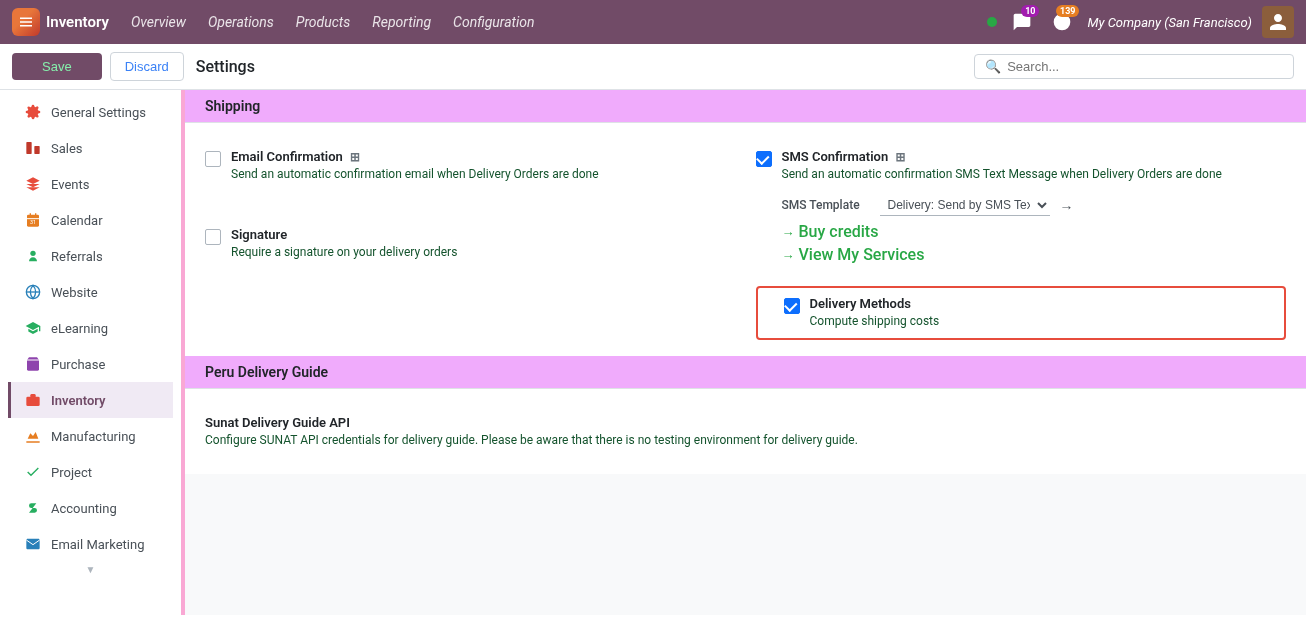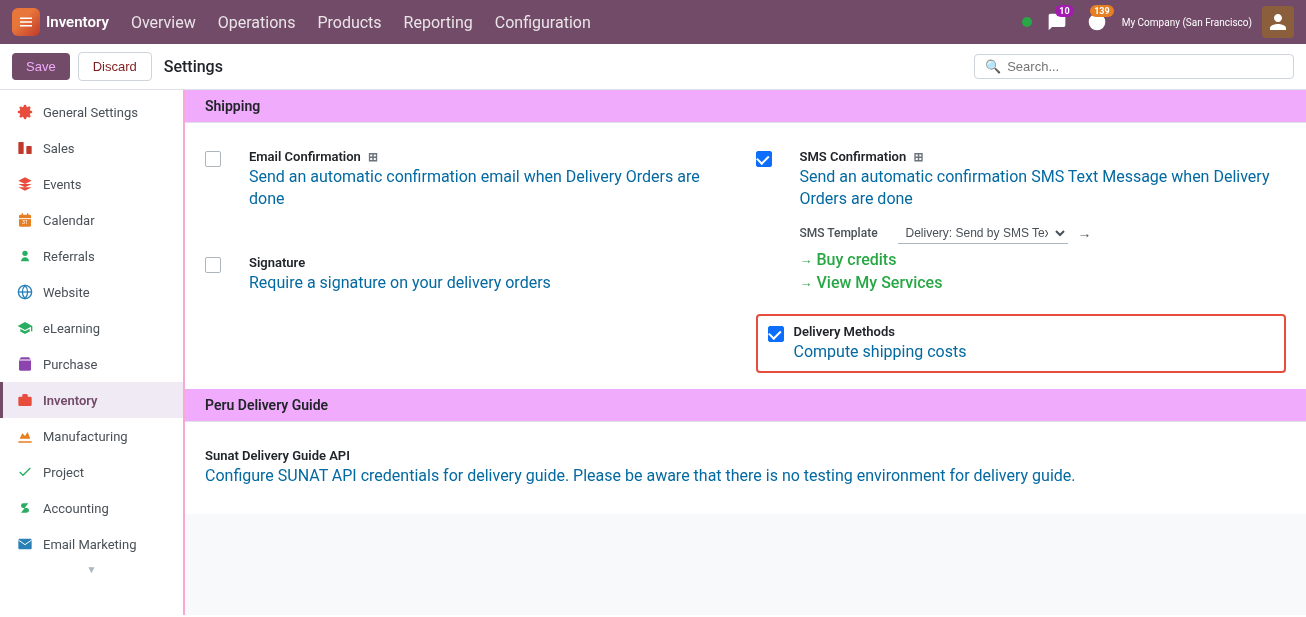--- a/index.html
+++ b/index.html
@@ -27,22 +27,23 @@
       display: flex; align-items: center; justify-content: center;
     }
     .logo-icon svg { width: 18px; height: 18px; }
     .top-nav-title { color: #fff; font-weight: 600; font-size: 15px; }
     .top-nav-links { display: flex; align-items: center; gap: 2px; flex: 1; }
     .top-nav-link {
       color: rgba(255,255,255,0.85);
       padding: 6px 10px;
       border-radius: 4px;
       cursor: pointer;
-      font-size: 16px;
+      font-size: 14px;
       white-space: nowrap;
+      font-style: italic;
     }
     .top-nav-right {
       display: flex;
       align-items: center;
       gap: 10px;
       margin-left: auto;
     }
     .status-dot {
       width: 10px; height: 10px;
       background: #28a745;
@@ -61,21 +62,21 @@
       background: #a21caf;
       color: #fff;
       font-size: 9px;
       font-weight: bold;
       border-radius: 8px;
       padding: 1px 4px;
       min-width: 16px;
       text-align: center;
     }
     .badge-yellow { background: #e67e22; }
-    .company-name { color: #fff; font-size: 10px; cursor: pointer; }
+    .company-name { color: #fff; font-size: 13px; cursor: pointer; font-style: italic; }
     .avatar {
       width: 32px; height: 32px;
       background: #8B5E3C;
       border-radius: 4px;
       display: flex; align-items: center; justify-content: center;
       cursor: pointer;
       overflow: hidden;
     }
     .avatar svg { width: 20px; height: 20px; fill: #fff; }
 
@@ -83,31 +84,31 @@
     .toolbar {
       display: flex;
       align-items: center;
       padding: 8px 12px;
       border-bottom: 1px solid #dee2e6;
       gap: 8px;
       background: #fff;
     }
     .btn-save {
       background: #714B67;
-      color: #f0abfc;
+      color: #86efac;
       border: none;
-      padding: 6px 14px;
+      padding: 6px 30px;
       border-radius: 4px;
       cursor: pointer;
       font-size: 13px;
       font-weight: 500;
     }
     .btn-discard {
       background: #fff;
-      color: #7f1d1d;
+      color: #3b82f6;
       border: 1px solid #ced4da;
       padding: 6px 14px;
       border-radius: 4px;
       cursor: pointer;
       font-size: 13px;
     }
     .toolbar-title {
       font-size: 16px;
       font-weight: 500;
       color: #212529;
@@ -136,24 +137,24 @@
     .main-layout {
       display: flex;
       height: calc(617px - 44px - 48px);
       overflow: hidden;
     }
 
     
     .sidebar {
       width: 185px;
       min-width: 185px;
-      border-right: 2px solid #f9a8d4;
+      border-right: 4px solid #f9a8d4;
       overflow-y: auto;
       background: #fff;
-      padding: 4px 0;
+      padding: 4px 8px;
     }
     .sidebar-item {
       display: flex;
       align-items: center;
       gap: 8px;
       padding: 8px 12px;
       cursor: pointer;
       color: #495057;
       font-size: 13px;
       border-left: 3px solid transparent;
@@ -189,21 +190,21 @@
       border-bottom: 1px solid #dee2e6;
     }
 
     
     .settings-section { padding: 16px 20px; background: #fff; }
     .settings-grid { display: grid; grid-template-columns: 1fr 1fr; gap: 20px; }
 
     .setting-item {
       display: flex;
       align-items: flex-start;
-      gap: 28px;
+      gap: 10px;
       padding: 10px 0;
     }
     .setting-checkbox {
       width: 16px; height: 16px;
       border: 1px solid #adb5bd;
       background: #fff;
       border-radius: 2px;
       flex-shrink: 0;
       margin-top: 2px;
       cursor: pointer;
@@ -221,22 +222,22 @@
       transform: rotate(-45deg) translateY(-1px);
     }
     .setting-content { flex: 1; }
     .setting-title {
       font-weight: 600;
       color: #212529;
       font-size: 13px;
       margin-bottom: 2px;
     }
     .setting-desc {
-      color: #0369a1;
-      font-size: 16px;
+      color: #14532d;
+      font-size: 12px;
       line-height: 1.4;
     }
     .setting-extra { margin-top: 12px; }
     .setting-row {
       display: flex;
       align-items: center;
       gap: 8px;
       margin-bottom: 6px;
     }
     .setting-label { font-size: 12px; color: #495057; font-weight: 500; min-width: 90px; }
@@ -507,21 +508,21 @@
                 </div>
                 <div class="link-item">
                   <span class="link-arrow">→</span>
                   <span class="link-text">View My Services</span>
                 </div>
               </div>
             </div>
           </div>
 
           <div style="margin-top: 8px;">
-            <div style="border: 2px solid #e74c3c; border-radius: 4px; padding: 8px 10px; display: flex; align-items: flex-start; gap: 10px;">
+            <div style="border: 2px solid #e74c3c; border-radius: 4px; padding: 8px 26px; display: flex; align-items: flex-start; gap: 10px;">
               <div class="setting-checkbox checked"></div>
               <div class="setting-content">
                 <div class="setting-title">Delivery Methods</div>
                 <div class="setting-desc">Compute shipping costs</div>
               </div>
             </div>
           </div>
         </div>
 
       </div>

